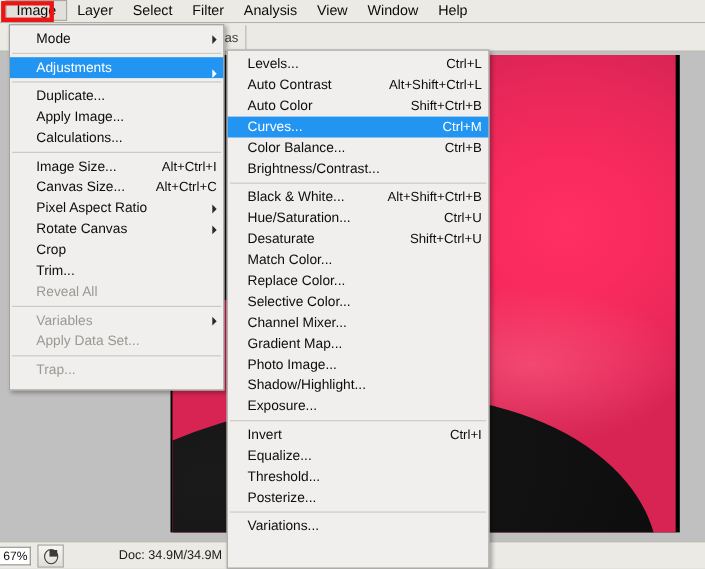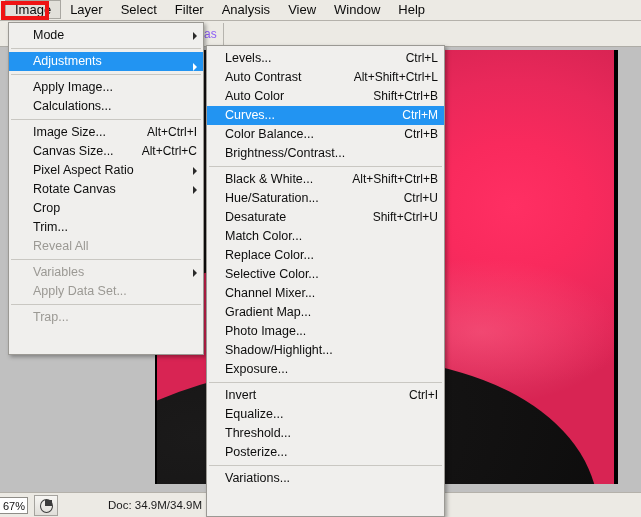--- a/index.html
+++ b/index.html
@@ -63,21 +63,21 @@
     border-bottom: 1px solid #aeaca6;
     box-sizing: border-box;
   }
   #options-sep-a {
     position: absolute; left: 200px; top: 2px;
     width: 1px; height: 22px;
     background: #b6b4ae;
   }
   #options-frag-text {
     position: absolute; left: 204px; top: 6px;
-    font-size: 12px; color: #8b5cf6;
+    font-size: 12px; color: #404040;
   }
   #options-sep-b {
     position: absolute; left: 223px; top: 2px;
     width: 1px; height: 22px;
     background: #b6b4ae;
   }
   #refine-edge-button {
     position: absolute; left: 235px; top: 3px;
     height: 19px;
     padding: 0 10px;
@@ -346,20 +346,23 @@
         <span class="label">Mode</span>
         <span class="submenu-arrow"></span>
       </div>
       <div class="menu-separator"></div>
       <div class="menu-row highlight">
         <span class="label">Adjustments</span>
         <span class="submenu-arrow"></span>
       </div>
       <div class="menu-separator"></div>
       <div class="menu-row">
+        <span class="label">Duplicate...</span>
+      </div>
+      <div class="menu-row">
         <span class="label">Apply Image...</span>
       </div>
       <div class="menu-row">
         <span class="label">Calculations...</span>
       </div>
       <div class="menu-separator"></div>
       <div class="menu-row">
         <span class="label">Image Size...</span>
         <span class="accel">Alt+Ctrl+I</span>
       </div>

